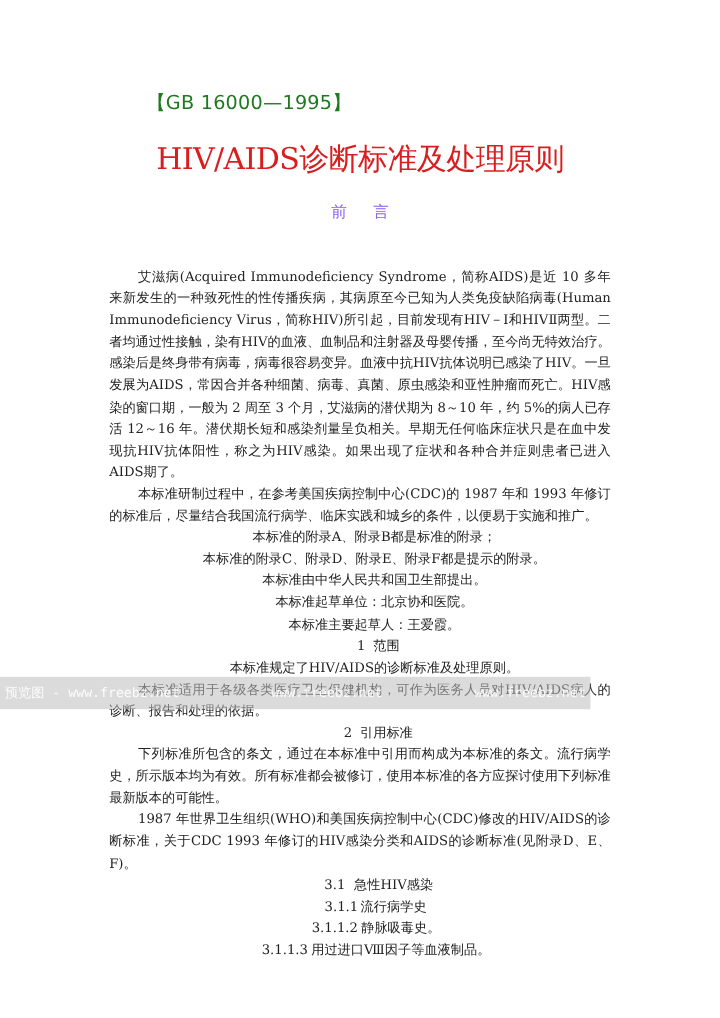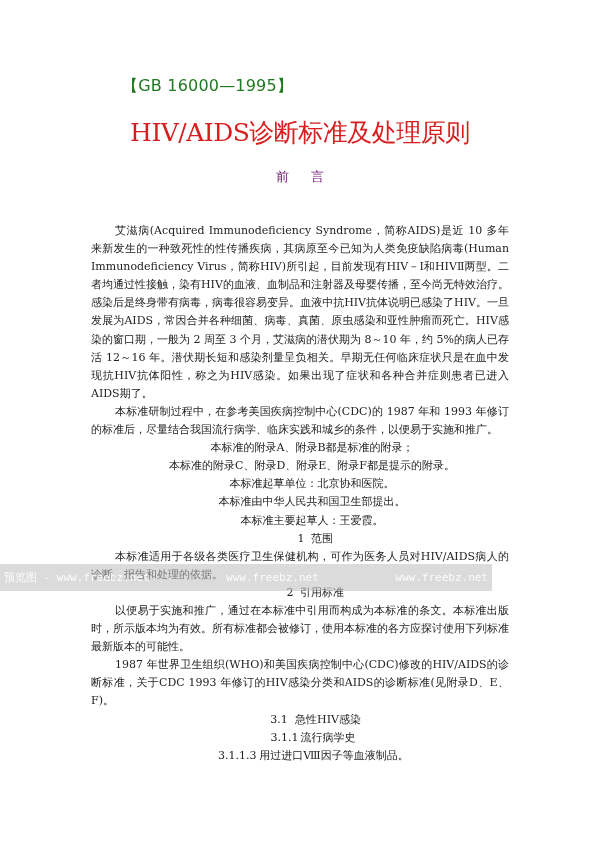--- a/index.html
+++ b/index.html
@@ -38,21 +38,21 @@
       white-space: nowrap;
       letter-spacing: -0.5px;
     }
     .foreword {
       position: absolute;
       left: 0;
       width: 600px;
       top: 168px;
       text-align: center;
       font-size: 13px;
-      color: #701a75;
+      color: #8b5cf6;
       letter-spacing: 22px;
       padding-left: 22px;
       box-sizing: border-box;
     }
     .body-text {
       position: absolute;
       left: 91px;
       top: 222px;
       width: 418px;
       font-size: 11px;
@@ -117,40 +117,44 @@
 
   <div class="doc-title">HIV/AIDS诊断标准及处理原则</div>
 
   <div class="foreword">前言</div>
 
   <div class="body-text">
     <p class="para indent">艾滋病(Acquired Immunodeficiency Syndrome，简称AIDS)是近 10 多年来新发生的一种致死性的性传播疾病，其病原至今已知为人类免疫缺陷病毒(Human Immunodeficiency Virus，简称HIV)所引起，目前发现有HIV－Ⅰ和HIVⅡ两型。二者均通过性接触，染有HIV的血液、血制品和注射器及母婴传播，至今尚无特效治疗。感染后是终身带有病毒，病毒很容易变异。血液中抗HIV抗体说明已感染了HIV。一旦发展为AIDS，常因合并各种细菌、病毒、真菌、原虫感染和亚性肿瘤而死亡。HIV感染的窗口期，一般为 2 周至 3 个月，艾滋病的潜伏期为 8～10 年，约 5%的病人已存活 12～16 年。潜伏期长短和感染剂量呈负相关。早期无任何临床症状只是在血中发现抗HIV抗体阳性，称之为HIV感染。如果出现了症状和各种合并症则患者已进入AIDS期了。</p>
     <p class="para indent">本标准研制过程中，在参考美国疾病控制中心(CDC)的 1987 年和 1993 年修订的标准后，尽量结合我国流行病学、临床实践和城乡的条件，以便易于实施和推广。</p>
     <p class="para-block">本标准的附录A、附录B都是标准的附录；</p>
     <p class="para-block">本标准的附录C、附录D、附录E、附录F都是提示的附录。</p>
+    <p class="para-block">本标准由中华人民共和国卫生部提出。</p>
     <p class="para-block">本标准起草单位：北京协和医院。</p>
-    <p class="para-block">本标准由中华人民共和国卫生部提出。</p>
     <p class="para-block">本标准主要起草人：王爱霞。</p>
 
     <p class="para-block">
       <span class="sec-num">1</span><span>范围</span>
     </p>
+    <p class="para-block">本标准规定了HIV/AIDS的诊断标准及处理原则。</p>
     <p class="para indent">本标准适用于各级各类医疗卫生保健机构，可作为医务人员对HIV/AIDS病人的诊断、报告和处理的依据。</p>
 
     <p class="para-block">
       <span class="sec-num">2</span><span>引用标准</span>
     </p>
-    <p class="para indent">以便易于实施和推广，通过在本标准中引用而构成为本标准的条文。本标准出版时，所示版本均为有效。所有标准都会被修订，使用本标准的各方应探讨使用下列标准最新版本的可能性。</p>
+    <p class="para indent">下列标准所包含的条文，通过在本标准中引用而构成为本标准的条文。流行病学史，所示版本均为有效。所有标准都会被修订，使用本标准的各方应探讨使用下列标准最新版本的可能性。</p>
     <p class="para indent">1987 年世界卫生组织(WHO)和美国疾病控制中心(CDC)修改的HIV/AIDS的诊断标准，关于CDC 1993 年修订的HIV感染分类和AIDS的诊断标准(见附录D、E、F)。</p>
 
     <p class="para-block">
       <span class="sub-num">3.1</span><span>急性HIV感染</span>
     </p>
     <p class="para-block">
       <span class="sub-num">3.1.1</span><span>流行病学史</span>
+    </p>
+    <p class="para-block">
+      <span class="subsub-num">3.1.1.2</span><span>静脉吸毒史。</span>
     </p>
     <p class="para-block">
       <span class="subsub-num">3.1.1.3</span><span>用过进口Ⅷ因子等血液制品。</span>
     </p>
 
   </div>
 
   <div class="watermark">
     <span class="watermark-text">预览图 - www.freebz.net</span>
     <span class="watermark-text">www.freebz.net</span>

